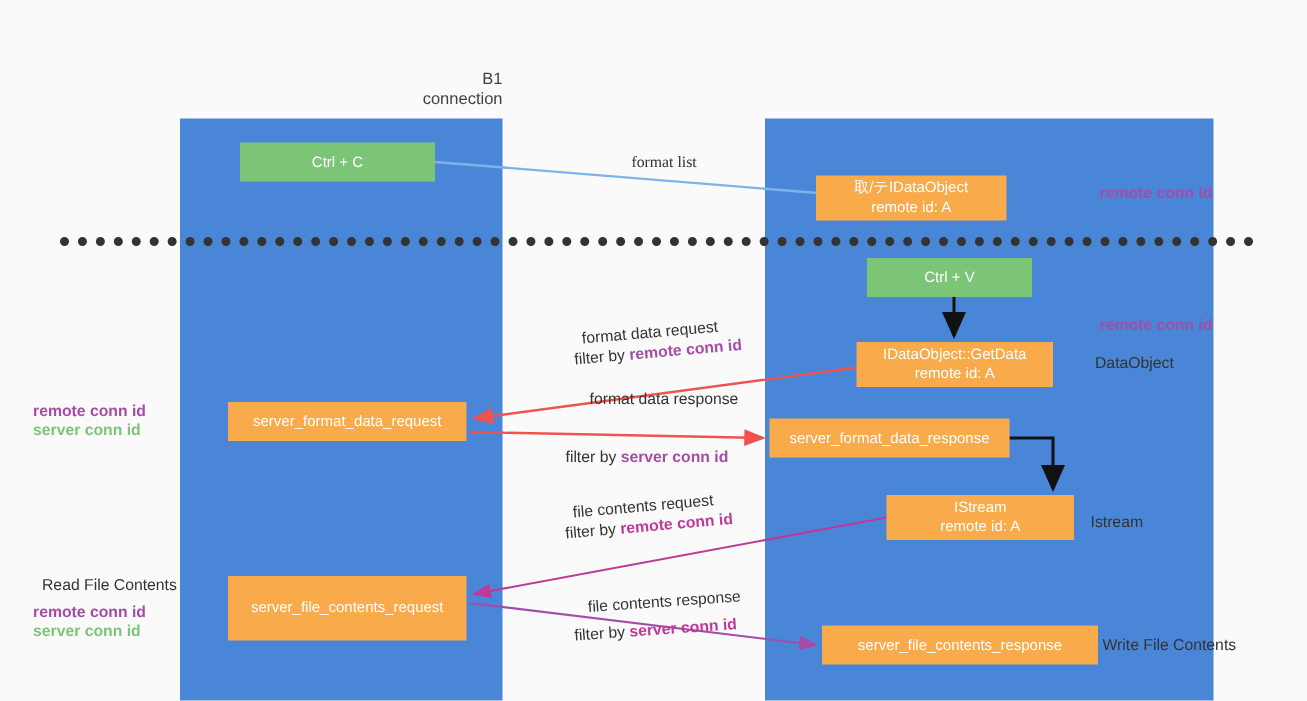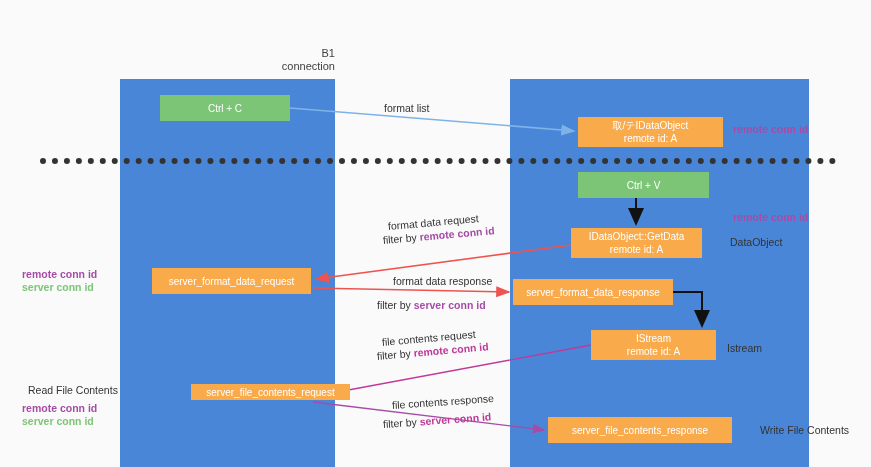--- a/index.html
+++ b/index.html
@@ -34,60 +34,60 @@
     position:absolute;box-sizing:border-box;
     display:flex;flex-direction:column;align-items:center;justify-content:center;
     color:#ffffff;font-size:10px;line-height:13px;text-align:center;
     padding:2px 4px;
   }
   .box.green{background:#7cc576;}
   .box.orange{background:#f9aa4b;}
   .box .l2{font-weight:normal;text-align:center;}
 
   #box-ctrlc{left:160px;top:95px;width:130px;height:26px;}
-  #box-idataobject{left:578px;top:117px;width:145px;height:30px;}
-  #box-ctrlv{left:578px;top:172px;width:131px;height:26px;}
+  #box-idataobject{left:544px;top:117px;width:127px;height:30px;}
+  #box-ctrlv{left:578px;top:172px;width:110px;height:26px;}
   #box-getdata{left:571px;top:228px;width:131px;height:30px;}
   #box-sfdreq{left:152px;top:268px;width:159px;height:26px;}
   #box-sfdresp{left:513px;top:279px;width:160px;height:26px;}
   #box-istream{left:591px;top:330px;width:125px;height:30px;}
-  #box-sfcreq{left:152px;top:384px;width:159px;height:16px;margin-left:39px;}
+  #box-sfcreq{left:152px;top:384px;width:159px;height:43px;}
   #box-sfcresp{left:548px;top:417px;width:184px;height:26px;}
 
   
   #divider{
     position:absolute;left:40px;top:158px;width:796px;height:0;
     border-top:6px dotted #333333;
   }
 
   
   #wires{position:absolute;left:0;top:0;width:871px;height:467px;pointer-events:none;}
 
   
   .lbl{position:absolute;font-size:10.5px;line-height:13px;color:#333333;white-space:nowrap;}
   .purple{color:#a64ca6;font-weight:bold;}
   .magenta{color:#c0399a;font-weight:bold;}
   .green-t{color:#7cc576;font-weight:bold;}
 
-  #lbl-format-list{left:384px;top:102px;}
+  #lbl-format-list{left:421px;top:102px;font-family:Liberation Serif, serif;}
   #lbl-fdreq-1{left:388px;top:220px;transform:rotate(-5deg);transform-origin:0 50%;}
   #lbl-fdreq-2{left:383px;top:234px;transform:rotate(-5deg);transform-origin:0 50%;}
-  #lbl-fdresp-1{left:393px;top:275px;}
+  #lbl-fdresp-1{left:393px;top:260px;}
   #lbl-fdresp-2{left:377px;top:299px;}
   #lbl-fcreq-1{left:382px;top:336px;transform:rotate(-5deg);transform-origin:0 50%;}
   #lbl-fcreq-2{left:377px;top:350px;transform:rotate(-5deg);transform-origin:0 50%;}
   #lbl-fcresp-1{left:392px;top:399px;transform:rotate(-4deg);transform-origin:0 50%;}
   #lbl-fcresp-2{left:383px;top:418px;transform:rotate(-4deg);transform-origin:0 50%;}
 
   
   #ann-remote-1{left:733px;top:123px;}
   #ann-remote-2{left:733px;top:211px;}
   #ann-dataobject{left:730px;top:236px;}
   #ann-istream{left:727px;top:342px;}
-  #ann-write{left:760px;top:424px;}
+  #ann-write{left:735px;top:424px;}
 
   
   #ann-left-1{left:22px;top:268px;}
   #ann-left-2{left:22px;top:281px;}
   #ann-read{left:28px;top:384px;}
   #ann-left-3{left:22px;top:402px;}
   #ann-left-4{left:22px;top:415px;}
 </style>
 </head>
 <body>

